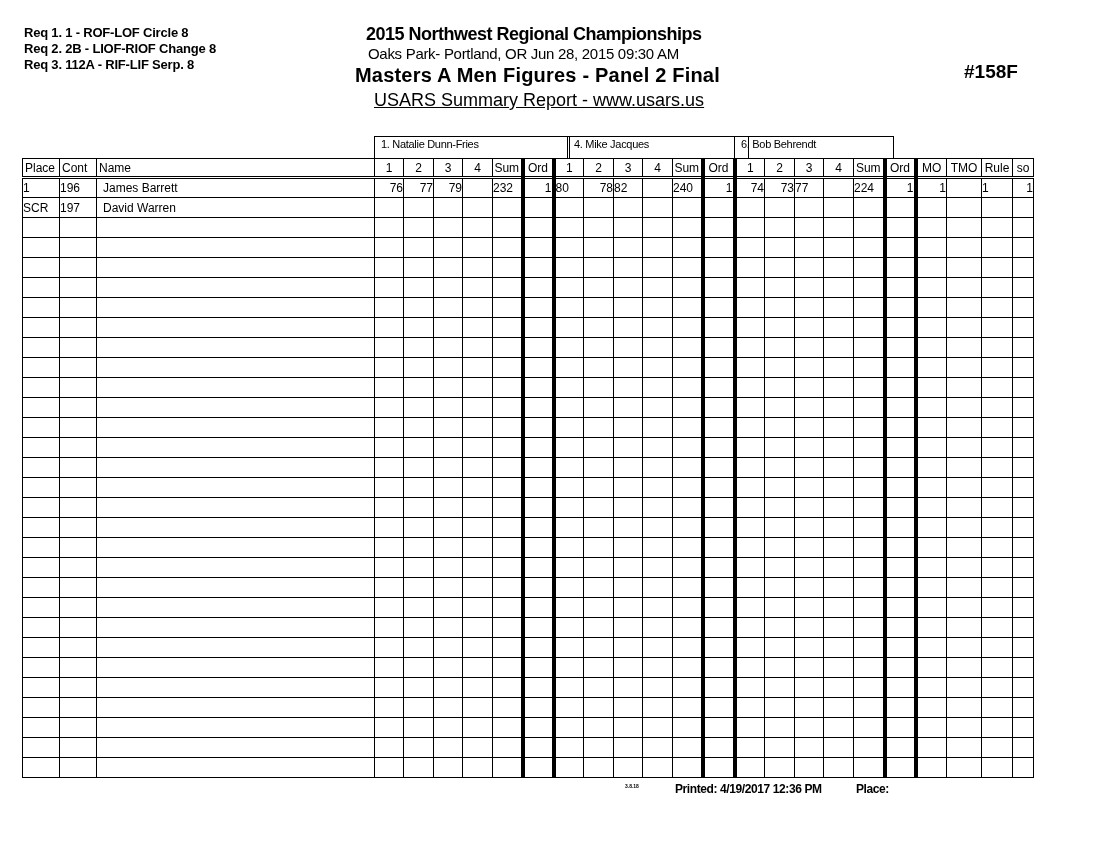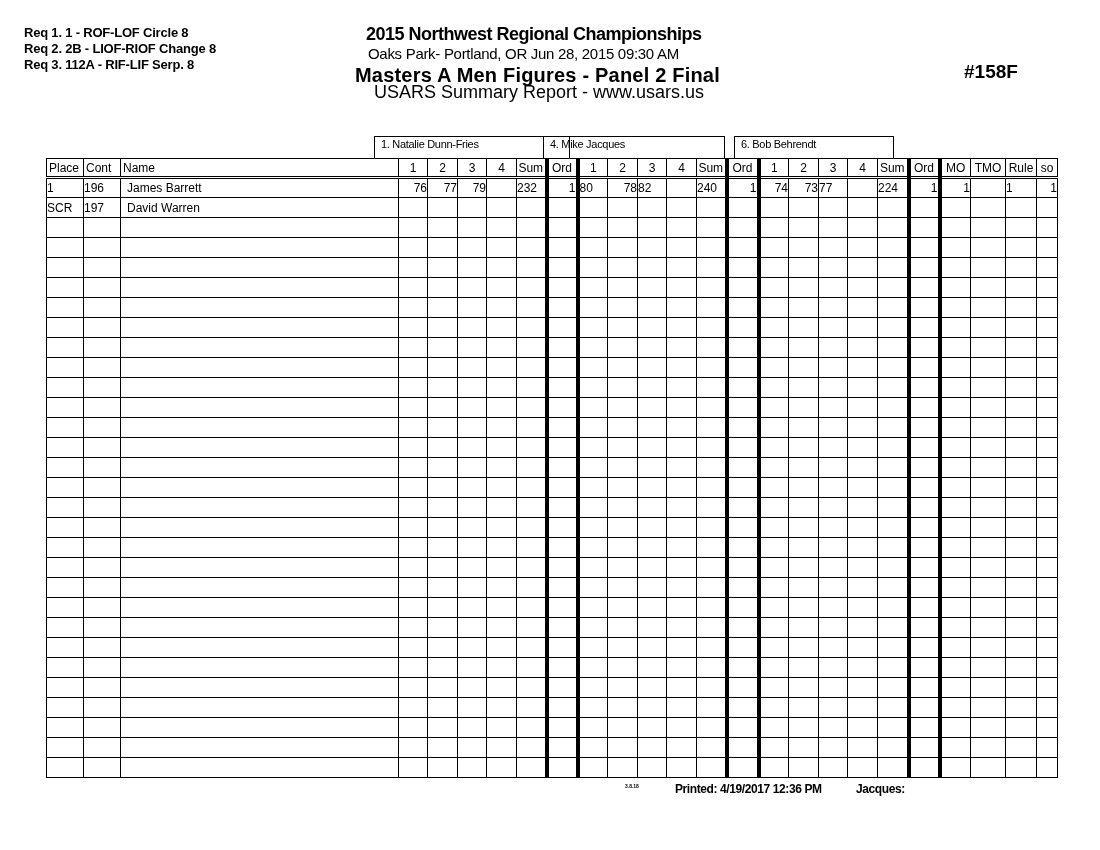--- a/index.html
+++ b/index.html
@@ -2,26 +2,26 @@
 <html><head>
 <meta charset="utf-8">
 <style>
   html, body { margin: 0; padding: 0; background: #ffffff; }
   body { width: 1100px; height: 850px; position: relative; overflow: hidden; font-family: "Liberation Sans", sans-serif; color: #000; }
   .abs { position: absolute; white-space: nowrap; }
   .req { left: 24px; font-size: 13px; font-weight: bold; line-height: 15px; letter-spacing: -0.2px; }
   .title1 { left: 366px; top: 24px; font-size: 18px; font-weight: bold; letter-spacing: -0.5px; }
   .title2 { left: 368px; top: 45px; font-size: 15px; letter-spacing: -0.3px; }
   .title3 { left: 355px; top: 64px; font-size: 20px; font-weight: bold; letter-spacing: 0.2px; }
-  .title4 { left: 374px; top: 82px; font-size: 18px; }
+  .title4 { left: 374px; top: 90px; font-size: 18px; text-decoration: underline; }
   .event-no { left: 964px; top: 23px; font-size: 19px; font-weight: bold; margin-top: 38px; }
 
   .judge-box { position: absolute; top: 136px; height: 22px; border: 1px solid #000; border-bottom: none; box-sizing: border-box; font-size: 11px; padding: 1px 0 0 6px; letter-spacing: -0.3px; }
 
-  table.grid { position: absolute; left: 22px; top: 158px; border-collapse: collapse; table-layout: fixed; margin-left: 24px; }
+  table.grid { position: absolute; left: 22px; top: 158px; border-collapse: collapse; table-layout: fixed; }
   table.grid td, table.grid th { border: 1px solid #000; padding: 0; height: 19px; font-size: 12px; box-sizing: border-box; overflow: hidden; white-space: nowrap; font-weight: normal; }
   table.grid thead th { height: 19px; border-bottom: 3px double #000; text-align: center; }
   table.grid thead th.left { text-align: left; padding-left: 2px; }
   table.grid tbody td { height: 20px; }
   td.c { text-align: right; }
   td.r { padding-right: 3px; }
   td.l { text-align: left; padding-left: 2px; }
   td.b { font-weight: bold; font-size: 13px; }
   .thickR { border-right: 4px solid #000 !important; }
 
@@ -36,21 +36,21 @@
 <div class="abs req" style="top:41px">Req  2.  2B - LIOF-RIOF Change 8</div>
 <div class="abs req" style="top:57px">Req  3.  112A - RIF-LIF Serp. 8</div>
 
 <div class="abs title1">2015 Northwest Regional Championships</div>
 <div class="abs title2">Oaks Park- Portland, OR  Jun 28, 2015  09:30 AM</div>
 <div class="abs title3">Masters A Men Figures - Panel 2 Final</div>
 <div class="abs title4">USARS Summary Report - www.usars.us</div>
 <div class="abs event-no">#158F</div>
 
 <div class="judge-box" style="left:374px;width:196px">1.  Natalie Dunn-Fries</div>
-<div class="judge-box" style="left:543px;width:182px">4.  Mike Jacques</div>
+<div class="judge-box" style="left:567px;width:182px">4.  Mike Jacques</div>
 <div class="judge-box" style="left:734px;width:160px">6.  Bob Behrendt</div>
 
 <table class="grid">
   <colgroup>
     <col style="width:37px">
       <col style="width:37px">
       <col style="width:278px">
     <col style="width:29px">
       <col style="width:30px">
       <col style="width:29px">
@@ -912,13 +912,13 @@
         <td></td>
         <td></td>
         <td></td>
         <td></td>
       </tr>
     </tbody>
 </table>
 
 <div class="abs footer-ver">3.8.18</div>
 <div class="abs footer-printed">Printed:  4/19/2017 12:36 PM</div>
-<div class="abs footer-scorer">Jacques:</div>
+<div class="abs footer-scorer">Place:</div>
 
 </body></html>

